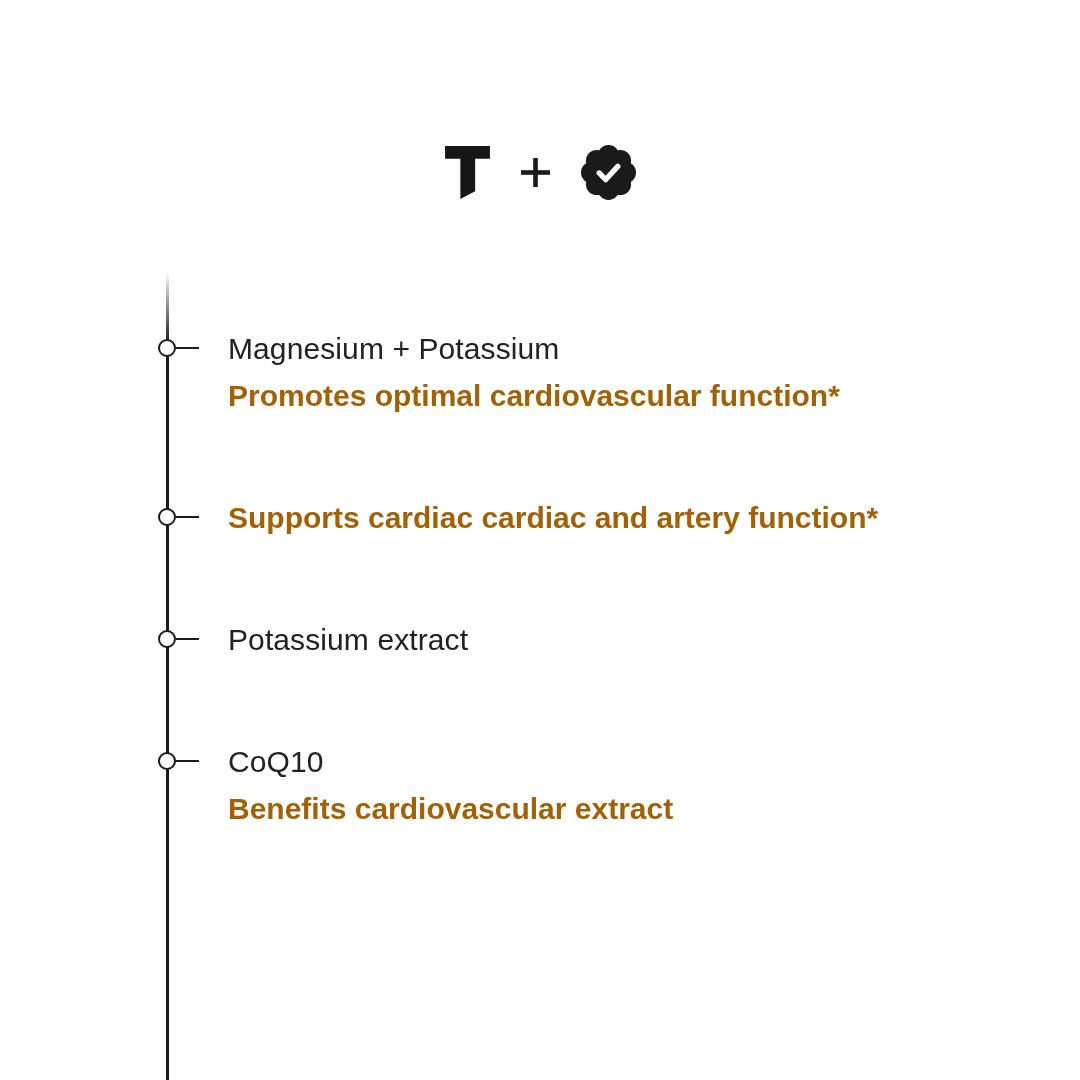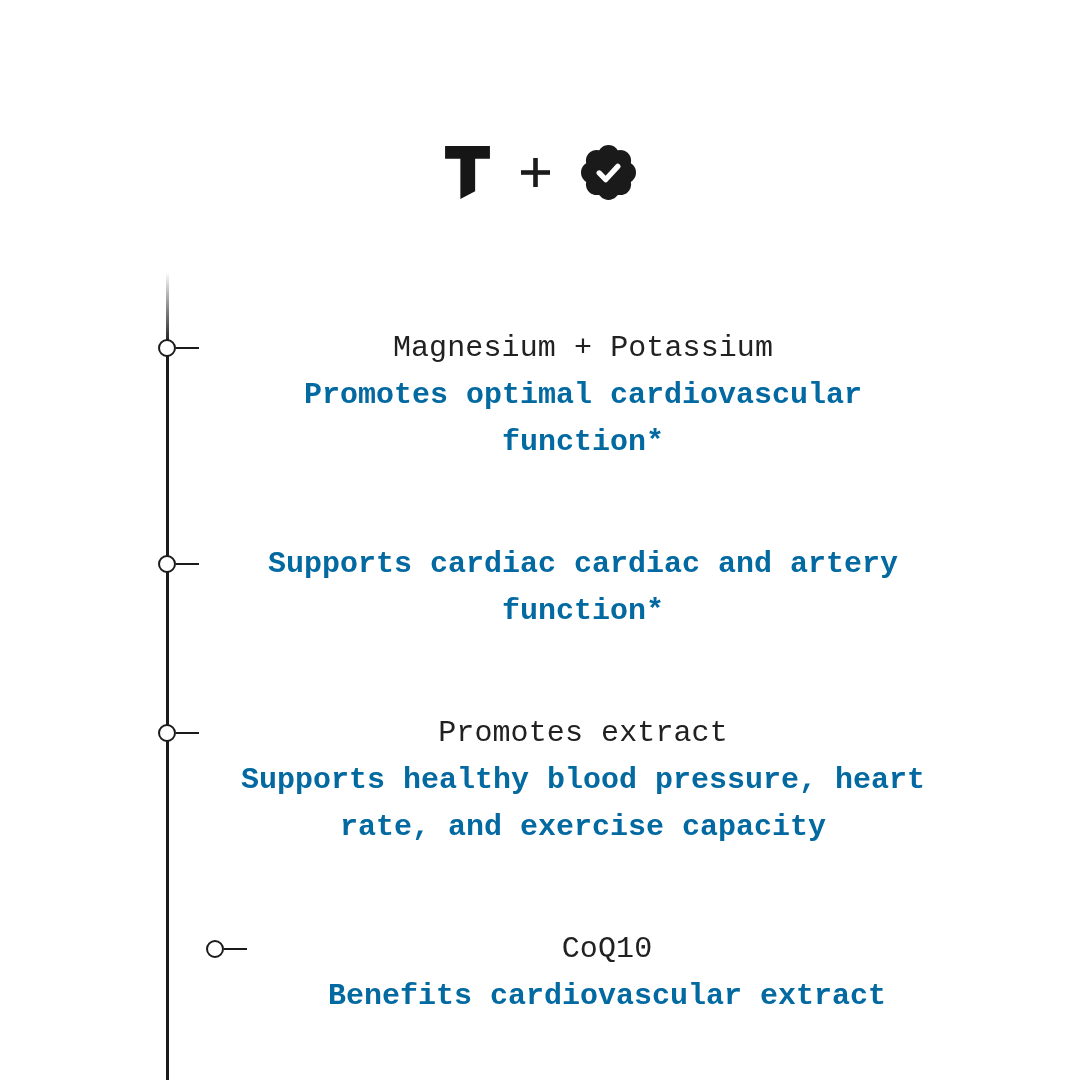--- a/index.html
+++ b/index.html
@@ -2,23 +2,22 @@
 <html><head>
 <meta charset="utf-8">
 <style>
   * { margin:0; padding:0; box-sizing:border-box; }
   html,body { background:#ffffff; }
   .canvas {
     position:relative;
     width:1080px; height:1080px;
     background:#ffffff;
     overflow:hidden;
-    font-family:Liberation Mono, monospace;
+    font-family:Liberation Sans, sans-serif;
     color:#1b1b1b;
-    text-align:center;
   }
 
   
   .logo-row {
     position:absolute;
     top:145px; left:0; right:0;
     display:flex;
     justify-content:center;
     align-items:center;
     gap:31px;
@@ -39,34 +38,34 @@
       #1b1b1b 100%);
   }
 
   
   .items {
     position:absolute;
     left:228px; top:325px;
     width:710px;
   }
   .item { position:relative; margin-bottom:75px; }
-  .item:last-child { margin-bottom:0;margin-left:48px; }
+  .item:last-child { margin-bottom:0; }
 
   .item-name {
     font-size:30px;
     font-weight:400;
     line-height:47px;
     color:#212121;
     letter-spacing:0.1px;
   }
   .item-benefit {
     font-size:30px;
     font-weight:700;
     line-height:47px;
-    color:#0369a1;
+    color:#a16207;
     letter-spacing:0px;
   }
 
   
   .marker {
     position:absolute;
     left:-70px; top:14px;
     display:flex;
     align-items:center;
   }
@@ -137,22 +136,21 @@
         <span class="marker-dash"></span>
       </span>
       <div class="item-benefit">Supports cardiac cardiac and artery function*</div>
     </div>
 
     <div class="item">
       <span class="marker">
         <span class="marker-circle"></span>
         <span class="marker-dash"></span>
       </span>
-      <div class="item-name">Promotes extract</div>
-      <div class="item-benefit">Supports healthy blood pressure, heart rate, and exercise capacity</div>
+      <div class="item-name">Potassium extract</div>
     </div>
 
     <div class="item">
       <span class="marker">
         <span class="marker-circle"></span>
         <span class="marker-dash"></span>
       </span>
       <div class="item-name">CoQ10</div>
       <div class="item-benefit">Benefits cardiovascular extract</div>
     </div>

